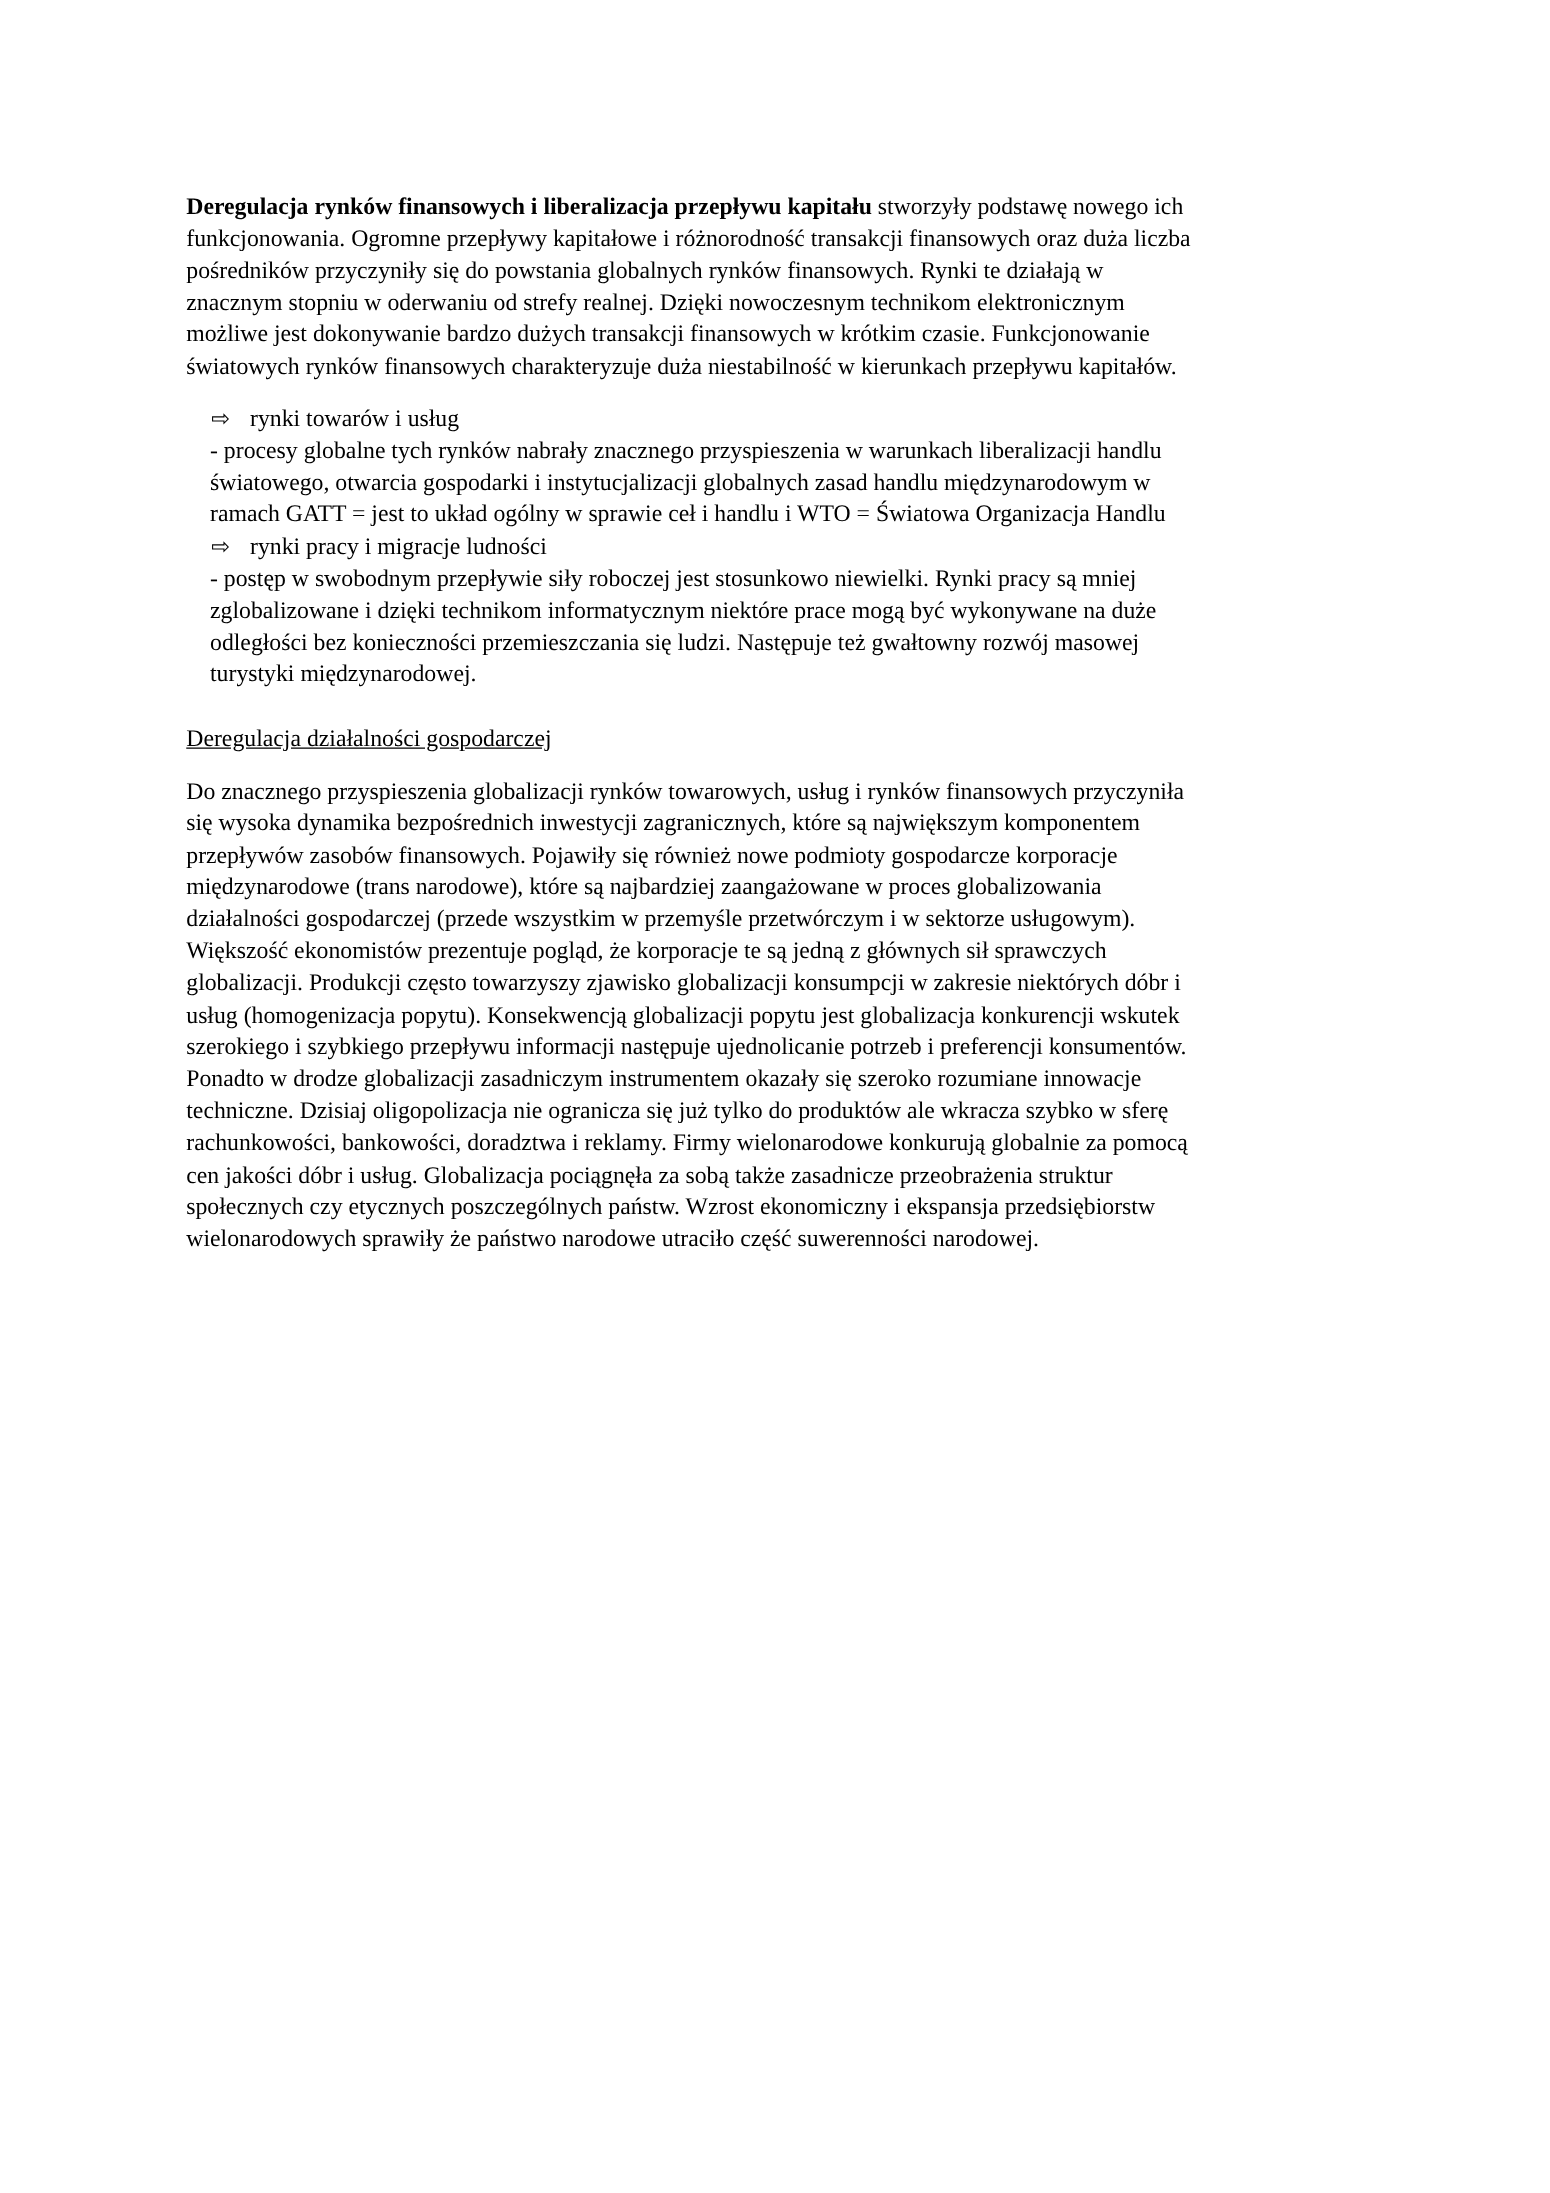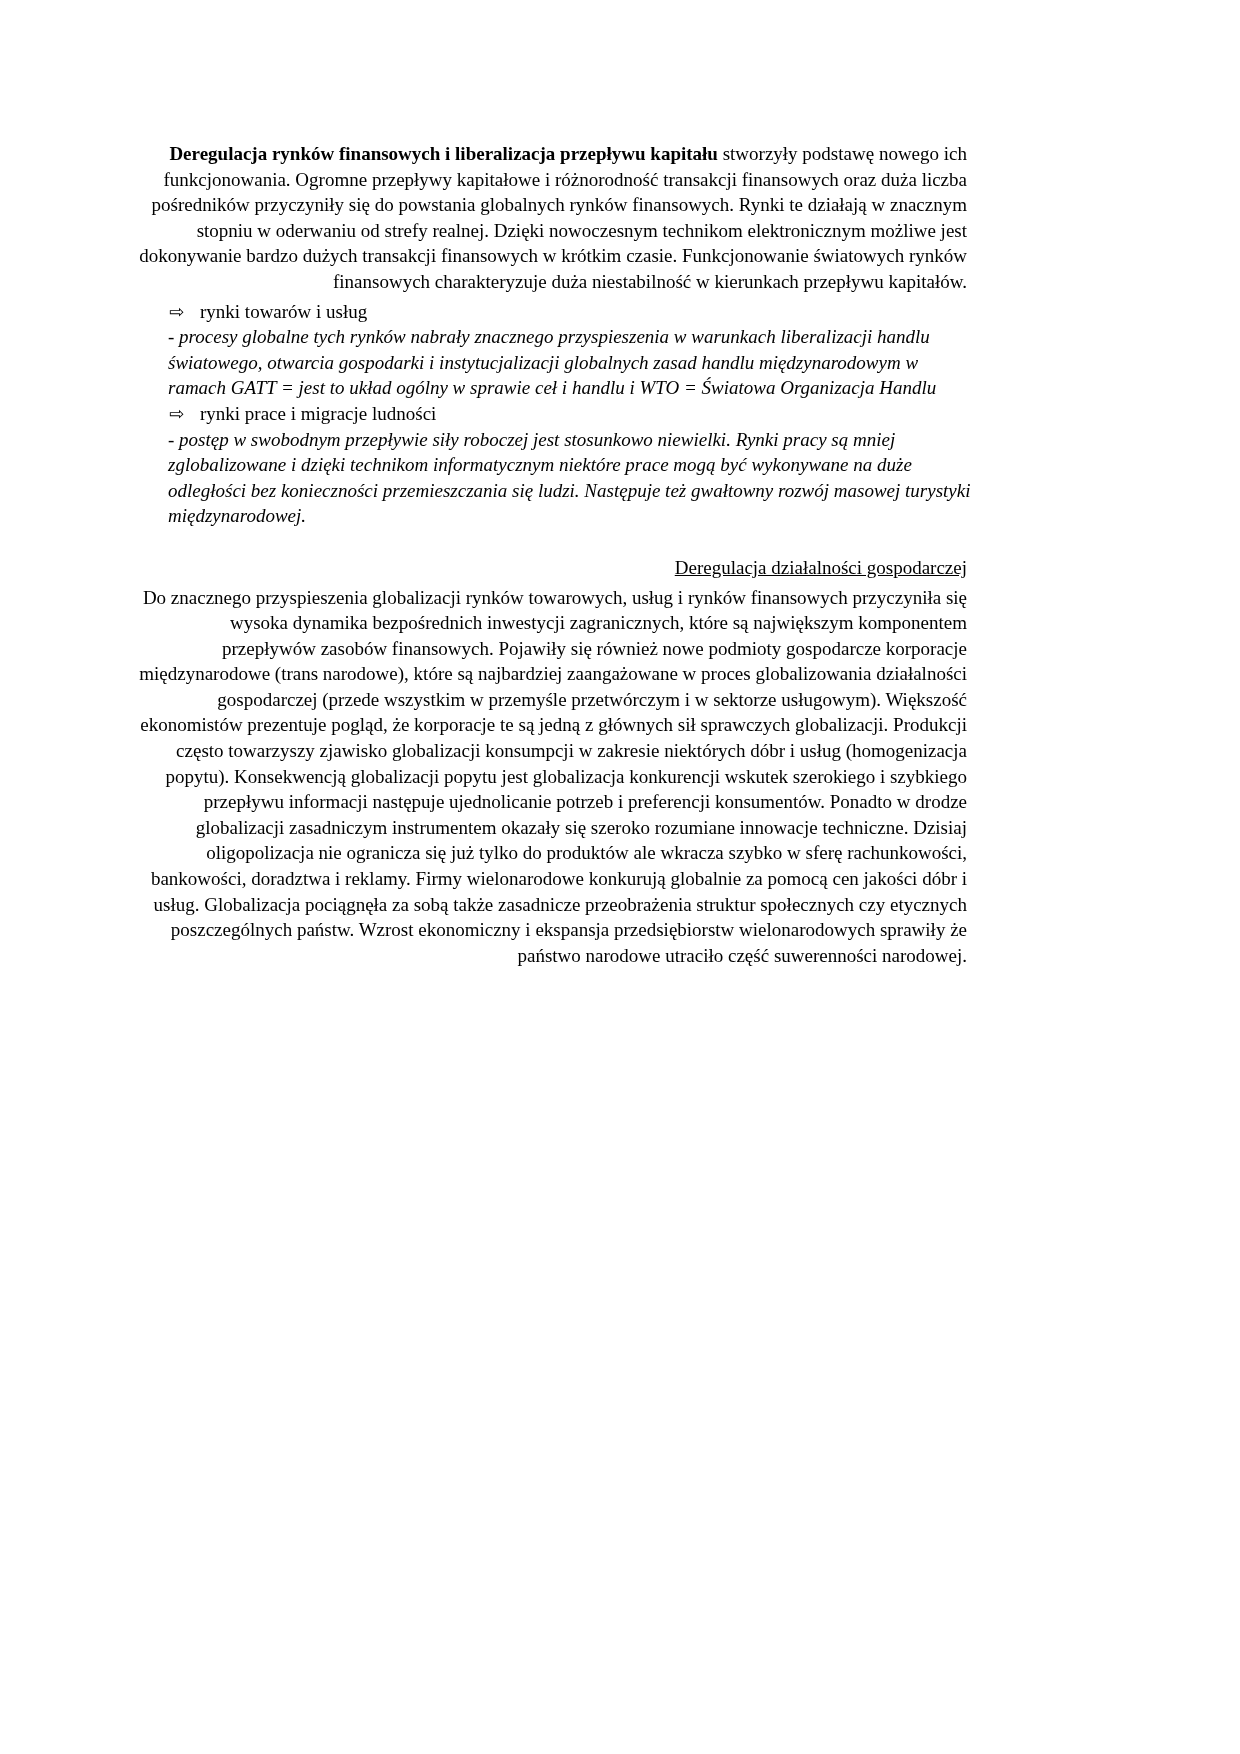--- a/index.html
+++ b/index.html
@@ -20,39 +20,37 @@
     color: #000000;
     -webkit-font-smoothing: antialiased;
   }
   .content {
     position: absolute;
     left: 133px;
     top: 137px;
     width: 838px;
   }
   p {
-    margin: 4px;
+    margin: 16px;
     padding: 0;
-    text-align: right;
   }
   .bold {
     font-weight: bold;
   }
   .bullet-line {
     padding-left: 36px;
   }
   .arrow {
     display: inline-block;
     width: 31px;
     font-family: "DejaVu Sans", sans-serif;
     font-size: 18px;
   }
   .bullet-body {
     padding-left: 35px;
-    font-style: italic;
   }
   .section {
     margin-top: 26px;
   }
   .heading {
     text-decoration: underline;
   }
 </style>
 </head>
 <body>
@@ -61,21 +59,21 @@
   <div class="content">
 
     <p class="para"><span class="bold">Deregulacja rynków finansowych i liberalizacja przepływu kapitału</span><span>  stworzyły podstawę nowego ich funkcjonowania. Ogromne przepływy kapitałowe i różnorodność transakcji finansowych oraz duża liczba pośredników przyczyniły się do powstania globalnych rynków finansowych. Rynki te działają w znacznym stopniu w oderwaniu od strefy realnej. Dzięki nowoczesnym technikom elektronicznym możliwe jest dokonywanie bardzo dużych transakcji finansowych w krótkim czasie. Funkcjonowanie światowych rynków finansowych charakteryzuje duża niestabilność w kierunkach przepływu kapitałów.</span></p>
 
     <div class="list-item">
       <div class="bullet-line"><span class="arrow">⇨</span><span>rynki towarów i usług</span></div>
       <div class="bullet-body">- procesy globalne tych rynków nabrały znacznego przyspieszenia w warunkach liberalizacji handlu światowego, otwarcia gospodarki i instytucjalizacji globalnych zasad handlu międzynarodowym w ramach GATT = jest to układ ogólny w sprawie ceł i handlu i WTO = Światowa Organizacja Handlu</div>
     </div>
 
     <div class="list-item">
-      <div class="bullet-line"><span class="arrow">⇨</span><span>rynki prace i migracje ludności</span></div>
+      <div class="bullet-line"><span class="arrow">⇨</span><span>rynki pracy i migracje ludności</span></div>
       <div class="bullet-body">- postęp w swobodnym przepływie siły roboczej jest stosunkowo niewielki. Rynki pracy są mniej zglobalizowane i dzięki technikom informatycznym niektóre prace mogą być wykonywane na duże odległości bez konieczności przemieszczania się ludzi. Następuje też gwałtowny rozwój masowej turystyki międzynarodowej.</div>
     </div>
 
     <div class="section">
       <p class="heading">Deregulacja działalności gospodarczej</p>
       <p class="para">Do znacznego przyspieszenia globalizacji rynków towarowych, usług i rynków finansowych przyczyniła się wysoka dynamika bezpośrednich inwestycji zagranicznych, które są największym komponentem przepływów zasobów finansowych. Pojawiły się również nowe podmioty gospodarcze korporacje międzynarodowe (trans narodowe), które są najbardziej zaangażowane w proces globalizowania działalności gospodarczej (przede wszystkim w przemyśle przetwórczym i w sektorze usługowym). Większość ekonomistów prezentuje pogląd, że korporacje te są jedną z głównych sił sprawczych globalizacji. Produkcji często towarzyszy zjawisko globalizacji konsumpcji w zakresie niektórych dóbr i usług (homogenizacja popytu). Konsekwencją globalizacji popytu jest globalizacja konkurencji wskutek szerokiego i szybkiego przepływu informacji następuje ujednolicanie potrzeb i preferencji konsumentów. Ponadto w drodze globalizacji zasadniczym instrumentem okazały się szeroko rozumiane innowacje techniczne. Dzisiaj oligopolizacja nie ogranicza się już tylko do produktów ale wkracza szybko w sferę rachunkowości, bankowości, doradztwa i reklamy. Firmy wielonarodowe konkurują globalnie za pomocą cen jakości dóbr i usług. Globalizacja pociągnęła za sobą także zasadnicze przeobrażenia struktur społecznych czy etycznych poszczególnych państw. Wzrost ekonomiczny i ekspansja przedsiębiorstw wielonarodowych sprawiły że państwo narodowe utraciło część suwerenności narodowej.</p>
     </div>
 
   </div>
 </div>

